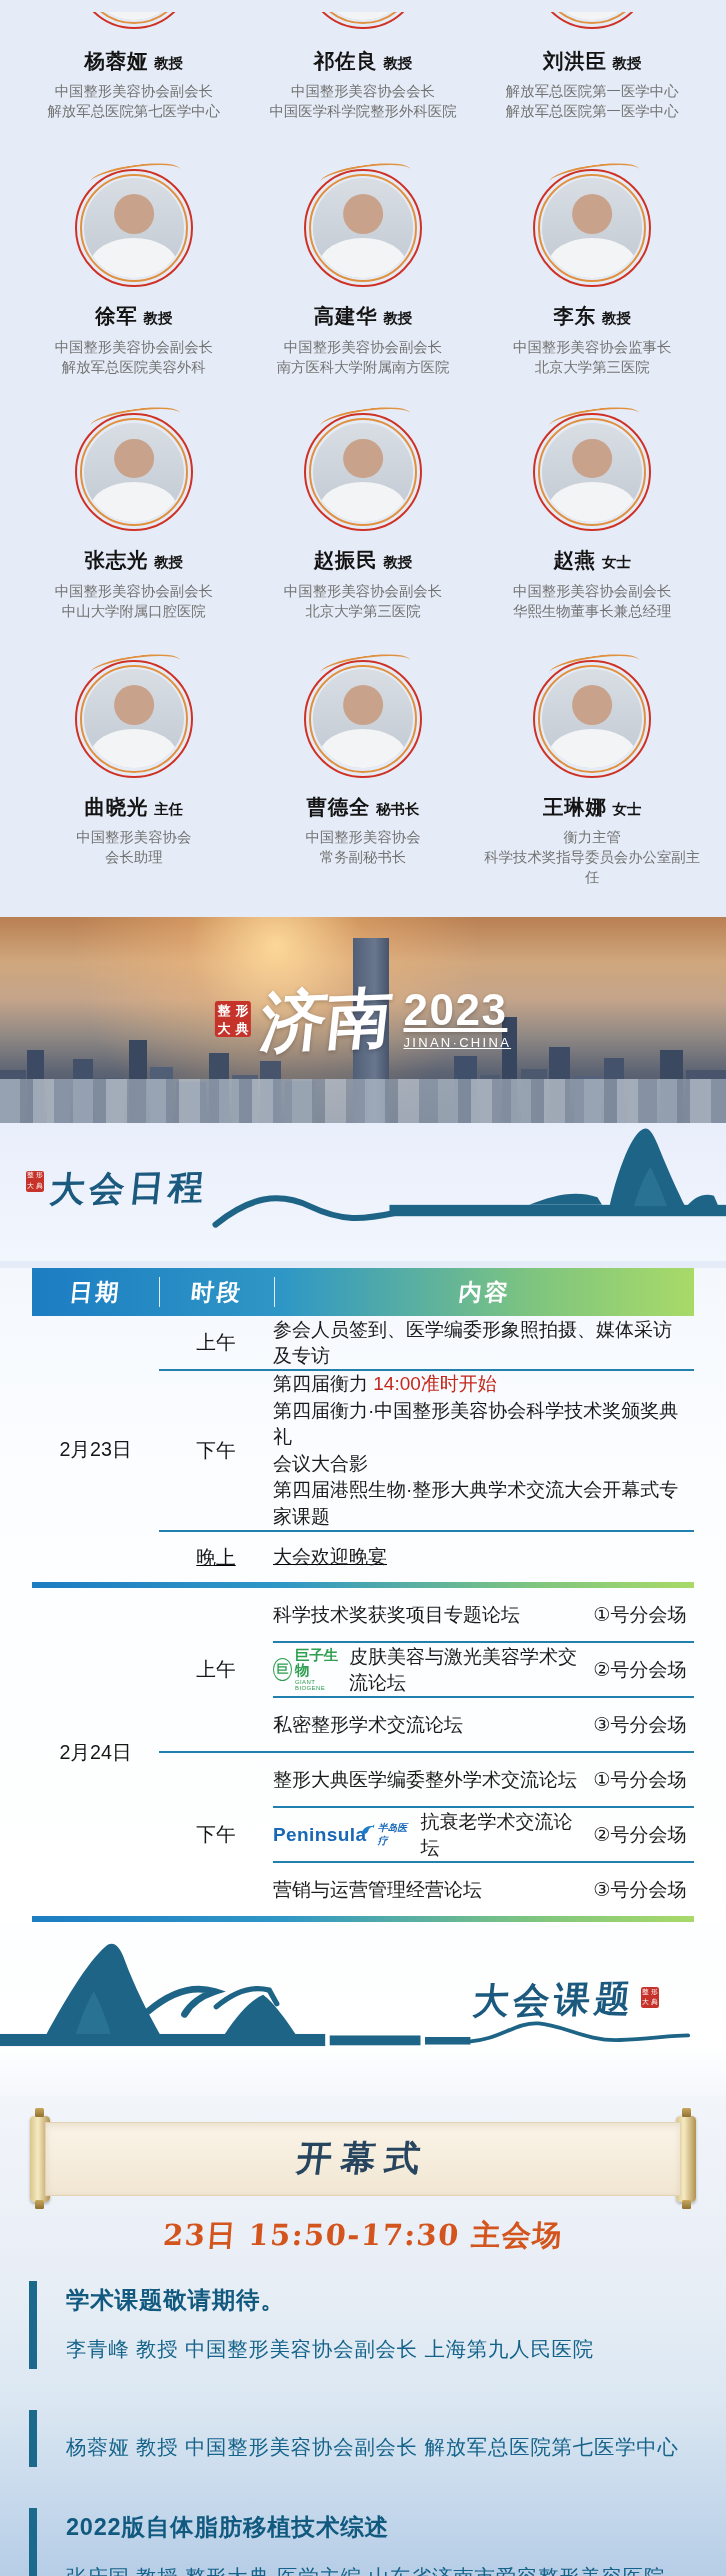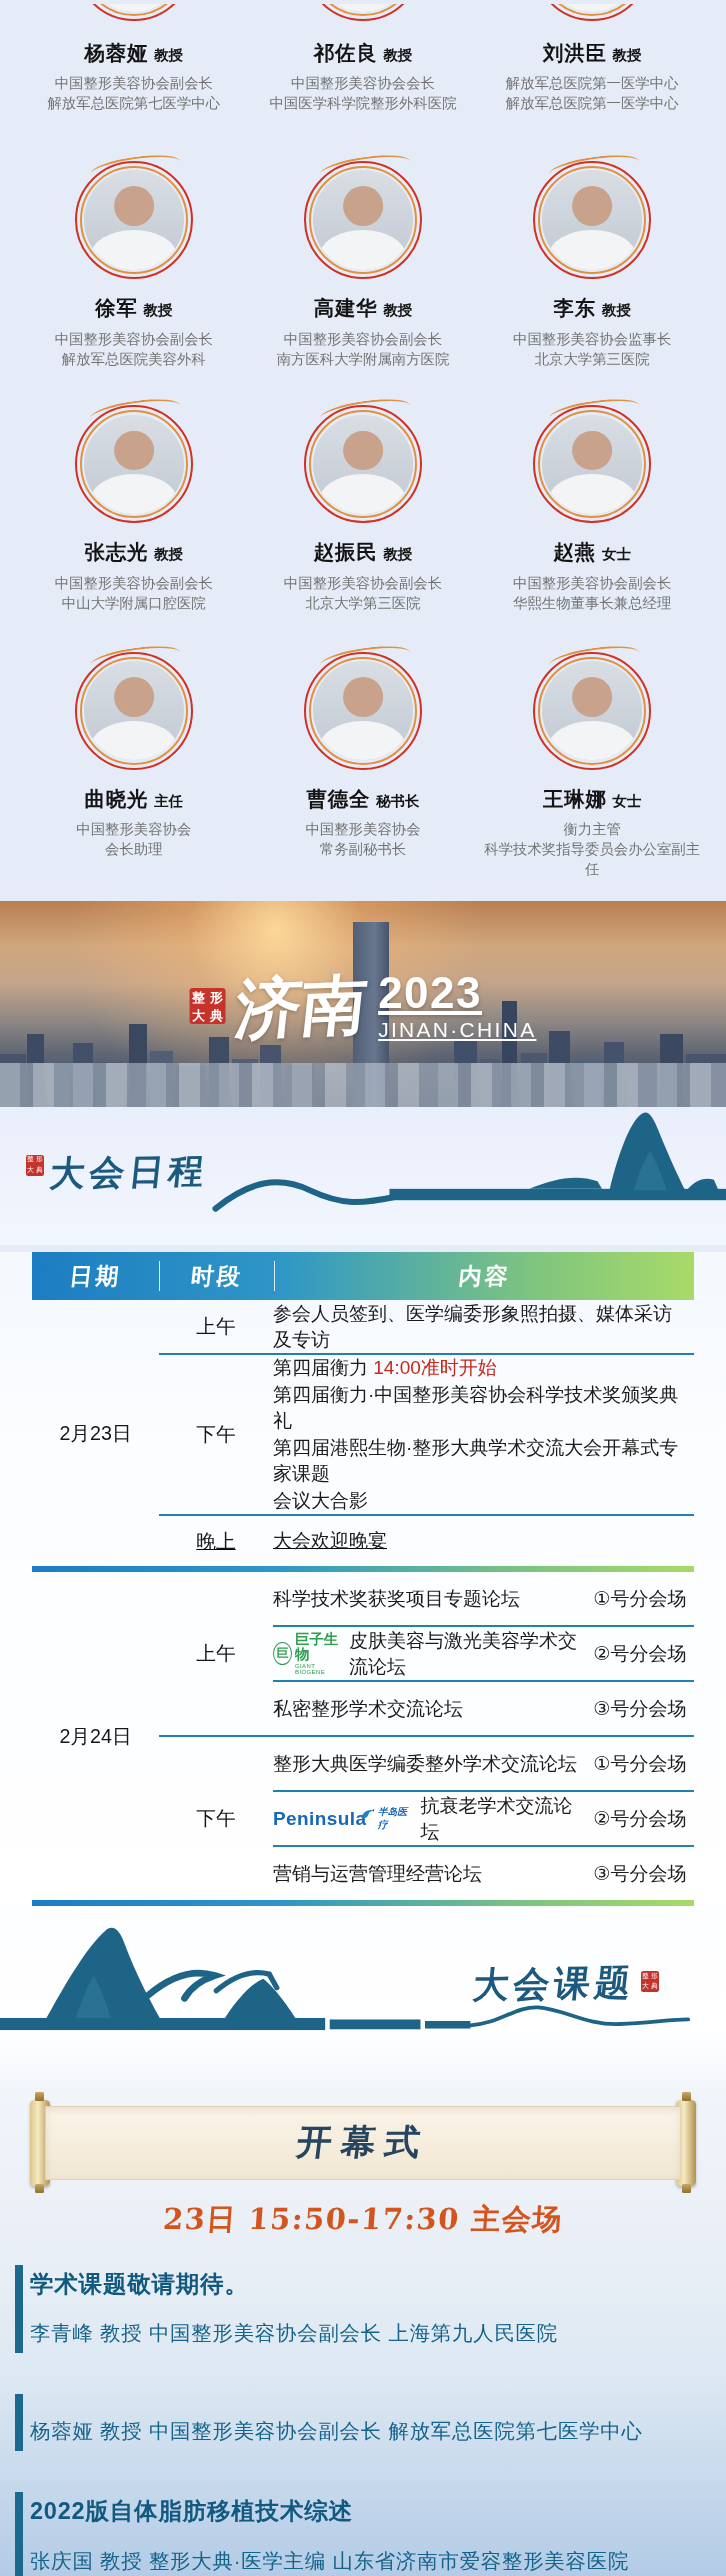--- a/index.html
+++ b/index.html
@@ -1,20 +1,20 @@
 <!DOCTYPE html>
 <html style="font-size:12px"><head>
 <meta charset="utf-8">
 <style>
   html,body{margin:0;padding:0;}
   body{width:726px;font-family:"Liberation Sans","DejaVu Sans",sans-serif;background:#e6ecf7;}
   #page{position:relative;width:726px;height:2576px;overflow:hidden;background:#e6ecf7;}
 
   
-  .speakers{padding:4px 23px;}
+  .speakers{padding:12px 23px;}
   .sp-row{display:grid;grid-template-columns:1fr 1fr 1fr;column-gap:7.6px;}
   .speaker{text-align:center;}
   .clip{height:19.7px;overflow:hidden;position:relative;}
   .clip .ring{margin-top:-101px;}
   .ring{width:118px;height:118px;margin:0 auto;border-radius:50%;border:2.3px solid #cf3125;padding:3px;position:relative;box-sizing:border-box;}
   .ring::before{content:"";position:absolute;top:-6px;left:13.6px;width:91px;height:19.7px;border-radius:50% 50% 0 0;border-top:2.3px solid #e0913f;transform:rotate(-8deg);}
   .ring2{width:100%;height:100%;border-radius:50%;border:2.3px solid #e0913f;box-sizing:border-box;padding:2.3px;}
   .photo{position:relative;width:100%;height:100%;border-radius:50%;overflow:hidden;background:linear-gradient(180deg,#d9dee4 0%,#c0c8d2 100%);}
   .ph-head{position:absolute;top:16%;left:50%;transform:translateX(-50%);width:40%;height:40%;border-radius:50%;background:#c9a28c;}
   .ph-body{position:absolute;bottom:-14%;left:50%;transform:translateX(-50%);width:88%;height:54%;border-radius:50% 50% 0 0;background:#f3f4f6;}
@@ -31,21 +31,21 @@
   .sun{position:absolute;inset:0;background:radial-gradient(circle at 38% 14%,rgba(255,218,155,.95),rgba(255,190,120,.35) 18%,rgba(255,190,120,0) 42%);}
   .bld{position:absolute;bottom:0;}
   .tower{position:absolute;left:353px;bottom:0;width:36px;height:185px;background:linear-gradient(90deg,#505e76,#68768e 60%,#47546c);}
   .near{position:absolute;left:0;right:0;bottom:0;height:44px;opacity:.8;
     background:repeating-linear-gradient(90deg,#aab5c2 0 19.7px,#8c98a8 19.7px 33px,#b8c0cb 33px 54px,#94a0b0 54px 73px);}
   .banner-lockup{position:absolute;left:50%;top:70px;transform:translateX(-50%);display:flex;align-items:center;}
   .b-seal{width:36px;height:36px;background:#c5332a;border-radius:3px;display:grid;grid-template-columns:1fr 1fr;align-items:center;justify-items:center;color:#fff;font-family:"DejaVu Serif",serif;font-size:13px;font-weight:bold;line-height:1;margin-right:10.6px;}
   .b-city{font-family:"DejaVu Serif",serif;font-weight:bold;color:#fff;font-size:65px;line-height:1;transform:skewX(-8deg) rotate(-2deg);text-shadow:0 1.5px 4.5px rgba(0,0,0,.25);}
   .b-year-wrap{margin-left:12px;color:#fff;text-align:left;text-decoration:underline;}
   .b-year{font-size:44px;font-weight:bold;line-height:1;letter-spacing:1.5px;text-shadow:0 1.5px 4.5px rgba(0,0,0,.25);}
-  .b-loc{font-size:21px;letter-spacing:2.3px;margin-top:3px;}
+  .b-loc{font-size:13px;letter-spacing:2.3px;margin-top:3px;}
 
   
   .art{position:relative;}
   .art-richeng{height:138px;background:linear-gradient(180deg,#e9eefb 0%,#f2f6fd 100%);}
   .art-keti{height:174px;background:linear-gradient(180deg,#fdfeff 0%,#ffffff 70%,#f4f7fc 100%);}
   .art svg{position:absolute;left:0;top:0;}
   .callig{font-family:"DejaVu Serif",serif;font-weight:bold;color:#1b5a7e;display:inline-block;transform:skewX(-7deg) rotate(-1deg);}
   .rc-title{position:absolute;left:50px;top:42px;font-size:35px;letter-spacing:4.5px;}
   .rc-seal{position:absolute;left:26px;top:48px;}
   .kt-title{position:absolute;right:91px;top:54px;font-size:36px;letter-spacing:4.5px;}
@@ -96,21 +96,21 @@
   .roller.right{right:0;}
   .roller::before,.roller::after{content:"";position:absolute;left:5.3px;width:9px;height:9px;background:linear-gradient(#c8a85e,#8f7030);border-radius:1.5px;}
   .roller::before{top:-7.6px;}
   .roller::after{bottom:-7.6px;}
   .parch{position:absolute;left:15px;right:15px;top:9px;bottom:9px;background:linear-gradient(180deg,#faf4e8,#f1e6d2);border:1.5px solid #e0d2b2;box-shadow:inset 0 3px 7.6px rgba(160,130,80,.18);display:flex;align-items:center;justify-content:center;}
   .open-title{font-family:"DejaVu Serif",serif;font-weight:bold;font-size:35px;color:#27455e;letter-spacing:9px;transform:skewX(-7deg);}
   .session-line{position:absolute;left:0;right:0;top:120px;text-align:center;font-family:"DejaVu Serif",serif;font-weight:bold;font-size:29px;color:#d4541d;letter-spacing:1.5px;transform:skewX(-4deg);}
 
   
   .talks{background:linear-gradient(180deg,#e9eff6 0%,#dbe7f2 30%,#b4cce6 72%,#8fb2d9 100%);height:440px;padding-top:10.6px;box-sizing:border-box;position:relative;}
-  .talk{margin:0 30px 41px 15px;border-left:8.3px solid #1b6a8e;padding:3px 0 6px 7px;}
+  .talk{margin:0 30px 41px 29px;border-left:8.3px solid #1b6a8e;padding:3px 0 6px 29px;}
   .talk-title{font-size:23.5px;font-weight:bold;color:#11597f;letter-spacing:0.8px;}
   .talk-speaker{margin-top:19.7px;font-size:20.4px;color:#15638a;letter-spacing:0.8px;}
 </style>
 </head>
 <body>
 
 <div id="page">
 
   <div class="speakers">
 
@@ -385,22 +385,22 @@
           <div class="srow">
             <div class="s-time">上午</div>
             <div class="s-cnt">参会人员签到、医学编委形象照拍摄、媒体采访及专访</div>
           </div>
           <div class="dv"></div>
           <div class="srow" style="min-height:106px;">
             <div class="s-time">下午</div>
             <div class="s-cnt">
               <div class="ln"><span>第四届衡力</span> <span class="red">14:00准时开始</span></div>
               <div class="ln">第四届衡力·中国整形美容协会科学技术奖颁奖典礼</div>
+              <div class="ln">会议大合影</div>
               <div class="ln">第四届港熙生物·整形大典学术交流大会开幕式专家课题</div>
-              <div class="ln">会议大合影</div>
             </div>
           </div>
           <div class="dv"></div>
           <div class="srow" style="min-height:50px;text-decoration:underline;">
             <div class="s-time">晚上</div>
             <div class="s-cnt">大会欢迎晚宴</div>
           </div>
         </div>
       </div>
       <div class="thick-bar"></div>

